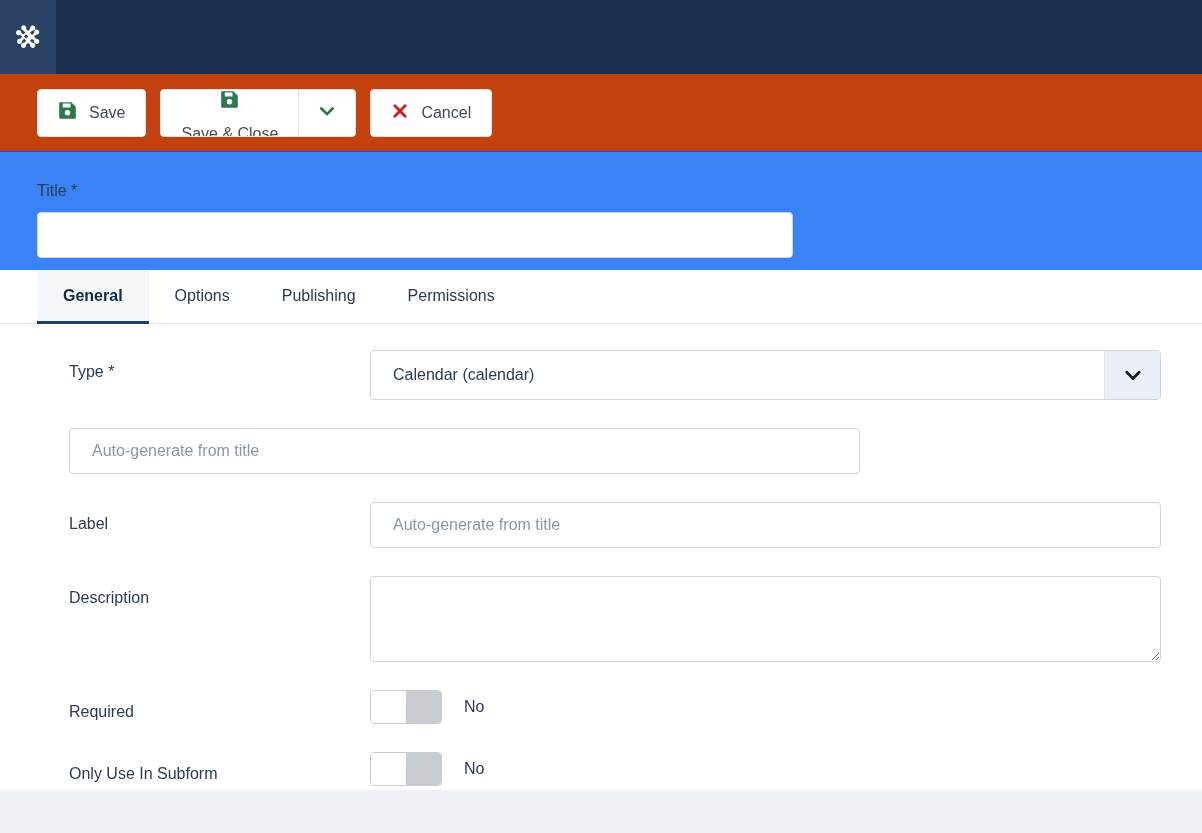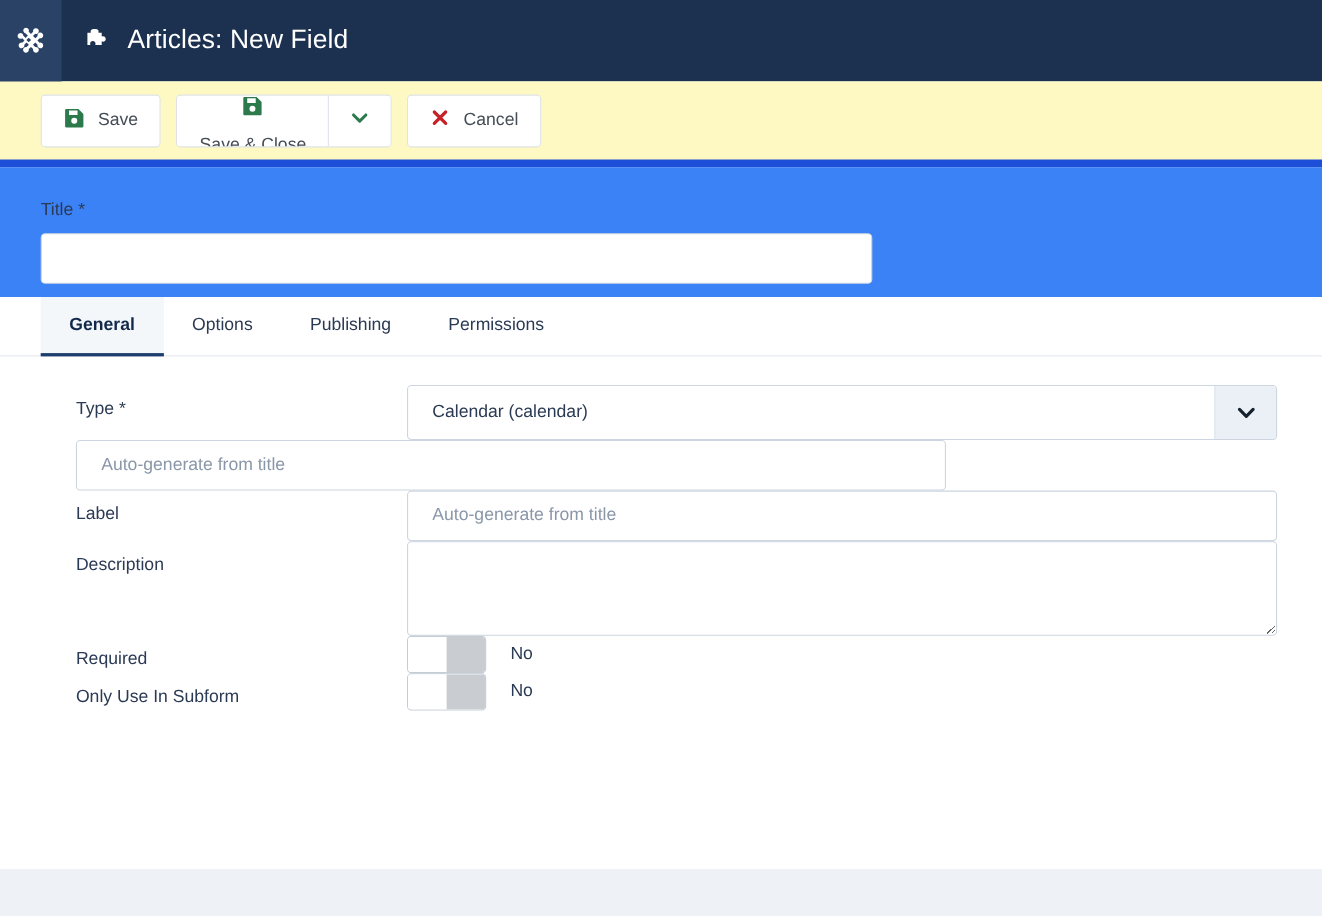--- a/index.html
+++ b/index.html
@@ -37,22 +37,22 @@
   .puzzle-icon { display: flex; align-items: center; }
   .header-title {
     color: #ffffff;
     font-size: 24px;
     letter-spacing: 0.1px;
   }
 
   
   .toolbar {
     height: 78px;
-    background: #fef9c3;
-    border-bottom: 7px solid #1d4ed8;
+    background: #c2410c;
+    border-bottom: 1px solid #1d4ed8;
     display: flex;
     align-items: center;
     padding-left: 37px;
     gap: 14px;
   }
   .btn {
     height: 48px;
     background: #ffffff;
     border: 1px solid #dfe3e8;
     border-radius: 4px;
@@ -144,20 +144,21 @@
   }
 
   
   .form {
     padding-top: 26px;
   }
   .row {
     display: flex;
     align-items: flex-start;
     padding-left: 69px;
+    margin-bottom: 28px;
   }
   .row-label {
     width: 301px;
     flex: none;
     font-size: 16px;
     color: #2b3a54;
     padding-top: 13px;
   }
   .row-field { flex: 1; padding-right: 18px; }
 
@@ -235,28 +236,20 @@
 </head>
 <body>
 
 <div class="header">
   <div class="logo-box">
     <span>
       <svg width="30" height="30" viewBox="0 0 24 24" fill="#ffffff">
         <path d="M7.1 3.2a2.1 2.1 0 0 1 3.4 2.3l1.6 1.6 1.6-1.6a2.1 2.1 0 1 1 1.5 1.5l-1.6 1.6 1.7 1.7 1.6-1.6a2.1 2.1 0 1 1 1.5 1.5l-1.6 1.6 1.6 1.6a2.1 2.1 0 1 1-1.5 1.5l-1.6-1.6-1.7 1.7 1.6 1.6a2.1 2.1 0 1 1-1.5 1.5l-1.6-1.6-1.6 1.6a2.1 2.1 0 1 1-1.5-1.5l1.6-1.6-1.7-1.7-1.6 1.6a2.1 2.1 0 1 1-1.5-1.5l1.6-1.6-1.6-1.6A2.1 2.1 0 1 1 6.6 8.4l1.6 1.6 1.7-1.7L8.3 6.7a2.1 2.1 0 0 1-1.2-3.5zm3.4 6.6-1.7 1.7 1.7 1.7 1.7-1.7-1.7-1.7z"></path>
       </svg>
     </span>
-  </div>
-  <div class="header-title-wrap">
-    <span class="puzzle-icon">
-      <svg width="26" height="26" viewBox="0 0 24 24" fill="#ffffff">
-        <path d="M10.3 2.2c1.3 0 2.3 1 2.3 2.2 0 .4-.1.7-.3 1h2.9v3.1c.3-.2.7-.3 1.1-.3 1.3 0 2.3 1 2.3 2.3s-1 2.3-2.3 2.3c-.4 0-.8-.1-1.1-.3v3.1H9.7c.2-.3.3-.7.3-1.1 0-1.2-1-2.2-2.3-2.2s-2.2 1-2.2 2.2c0 .4.1.8.3 1.1H3.2V5.4h3c-.2-.3-.3-.6-.3-1 0-1.2 1-2.2 2.3-2.2h2.1z"></path>
-      </svg>
-    </span>
-    <span class="header-title">Articles: New Field</span>
   </div>
 </div>
 
 <div class="toolbar">
 
   <div class="btn">
     <span class="icon-save">
       <svg width="19" height="19" viewBox="0 0 16 16" fill="#2c7a4b">
         <path d="M1 1.8A.8.8 0 0 1 1.8 1h9.4l3.8 3.8v9.4a.8.8 0 0 1-.8.8H1.8a.8.8 0 0 1-.8-.8V1.8zM4 2v3.5h6.5V2H4zm4 5.6a2.3 2.3 0 1 0 0 4.6 2.3 2.3 0 0 0 0-4.6z"></path>
       </svg>

